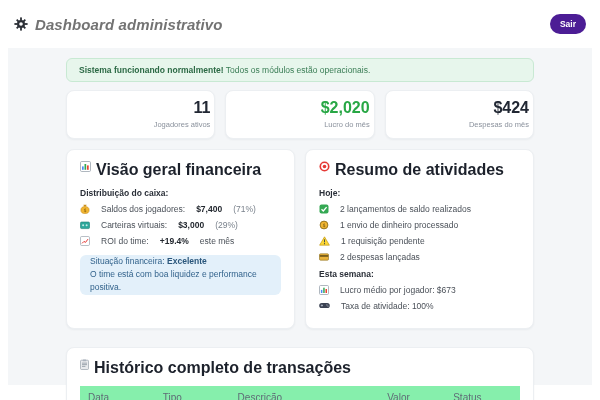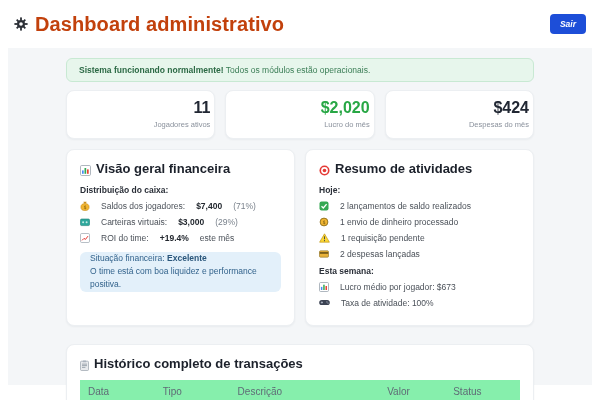--- a/index.html
+++ b/index.html
@@ -3,23 +3,23 @@
 <meta charset="utf-8">
 <style>
   * { box-sizing: border-box; margin: 0; padding: 0; }
   html,body { width:600px; height:400px; overflow:hidden; background:#fff;
     font-family:"Liberation Sans", sans-serif; -webkit-font-smoothing:antialiased; }
   .viewport { width:600px; height:400px; overflow:hidden; background:#fff; }
 
   
   .header { height:48px; display:flex; align-items:center; padding:0 14px; background:#fff; }
   .header .gear { display:flex; align-items:center; margin-right:7px; }
-  .header .title { font-size:20px; font-weight:bold; color:#c2410c; letter-spacing:.1px; }
-  .logout-btn { margin-left:auto; background:#1d4ed8; color:#fff; border:none; border-radius:4px;
-    font-size:8.5px; font-weight:bold; padding:5px 10px; cursor:pointer; font-family:"Liberation Sans",sans-serif;font-style:italic; }
+  .header .title { font-size:15px; font-weight:bold; color:#737373; letter-spacing:.1px;font-style:italic; }
+  .logout-btn { margin-left:auto; background:#4c1d95; color:#fff; border:none; border-radius:10px;
+    font-size:8.5px; font-weight:bold; padding:5px 10px; cursor:pointer; font-family:"Liberation Sans",sans-serif; }
 
   
   .main { background:#f4f6f8; height:337px; margin:0 8px; padding-top:10px; }
   .content { width:468px; margin:0 auto; }
 
   .banner { background:#e7f6ec; border:1px solid #c8e9d3; border-radius:6px;
     padding:6px 12px; font-size:8.5px; color:#3a7d55; margin-bottom:8px; }
   .banner b { color:#2c6a45; }
 
   
@@ -27,21 +27,21 @@
   .stat-card { flex:1; background:#fff; border:1px solid #eceff2; border-radius:8px;
     box-shadow:0 1px 2px rgba(20,30,50,.05); text-align:right; padding:8px 4px 9px; }
   .stat-value { font-size:16px; font-weight:bold; color:#212733; }
   .stat-value.green { color:#28a745; }
   .stat-label { font-size:7.5px; color:#8a919c; margin-top:3px; }
 
   
   .cards-row { display:flex; gap:10px; margin-bottom:18px; align-items:stretch; }
   .mini-card { flex:1; background:#fff; border:1px solid #eceff2; border-radius:8px;
     box-shadow:0 1px 2px rgba(20,30,50,.05); padding:11px 13px; min-height:144px; }
-  .card-title { display:flex; align-items:flex-end; gap:5px; font-size:13px; font-weight:bold;
+  .card-title { display:flex; align-items:flex-start; gap:5px; font-size:16px; font-weight:bold;
     color:#1c212b; margin-bottom:9px; }
   .subhead { font-size:8.5px; font-weight:bold; color:#2a2f38; margin:7px 0 6px; }
   .line { display:flex; align-items:center; gap:11px; font-size:8.5px; color:#4a5058; margin:6px 0; white-space:nowrap; }
   .line b { color:#23282f; }
   .line .muted { color:#7a828c; }
   .ic { display:inline-flex; align-items:center; flex:0 0 auto; }
 
   .info-box { background:#e3f0fa; border-radius:6px; padding:0 10px; margin-top:9px;
     font-size:8.5px; color:#33638c; line-height:1.55; }
   .info-box b { color:#2a567b; }

